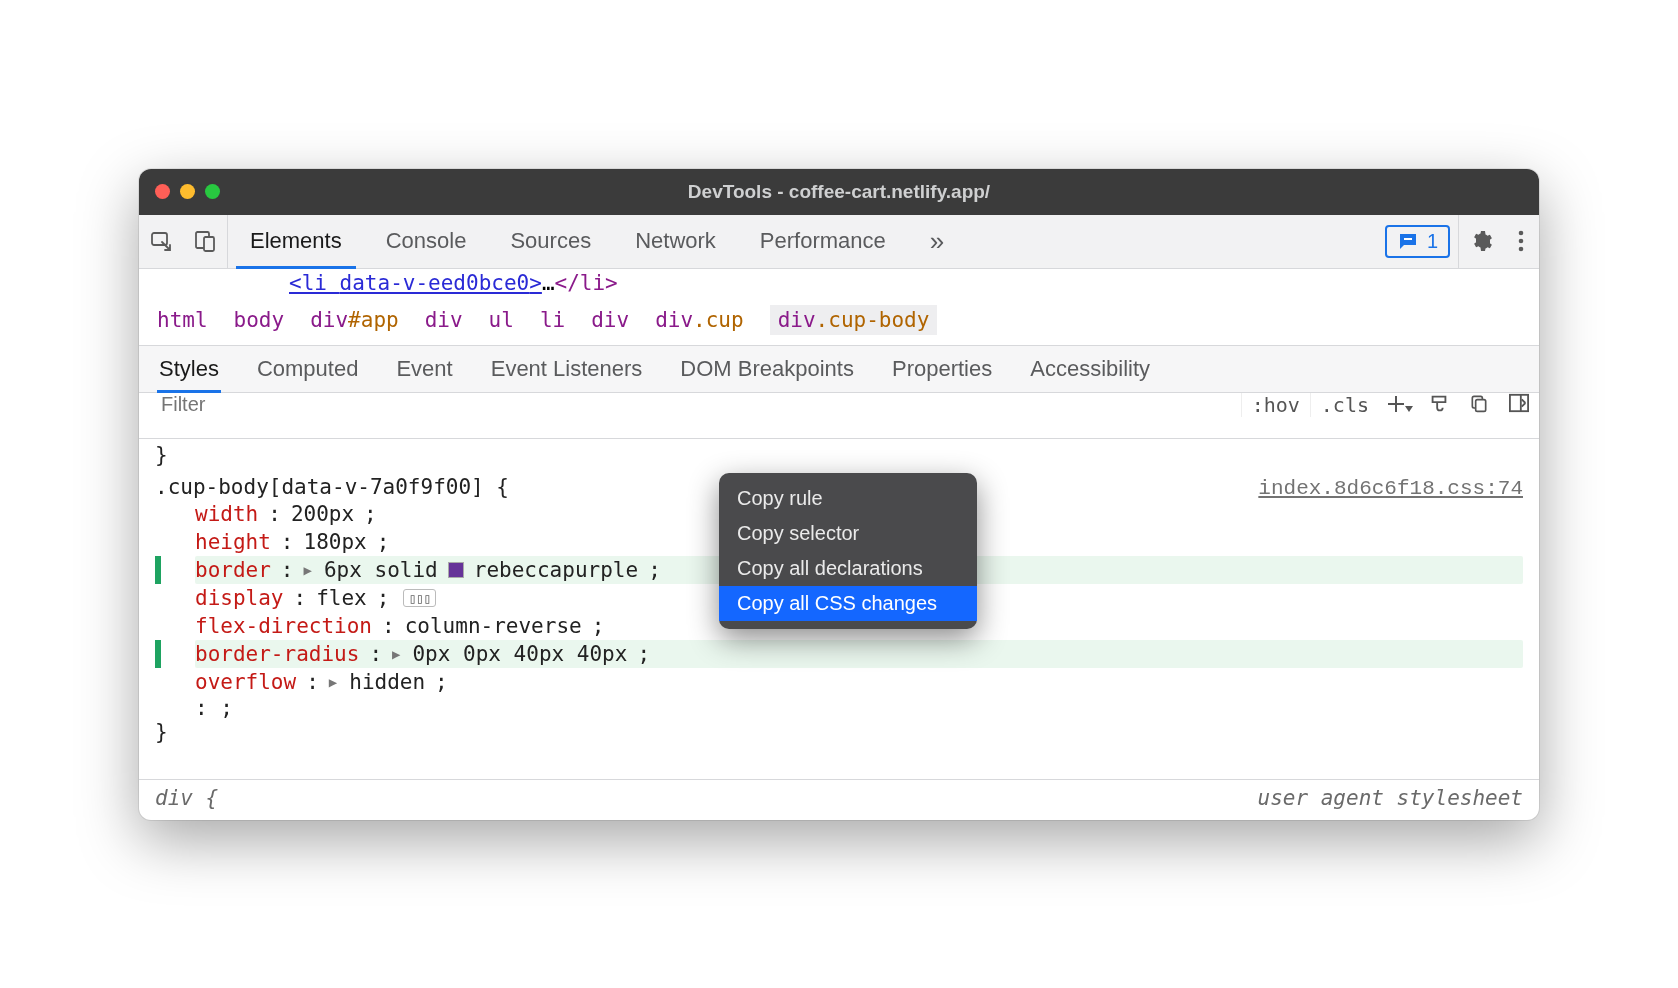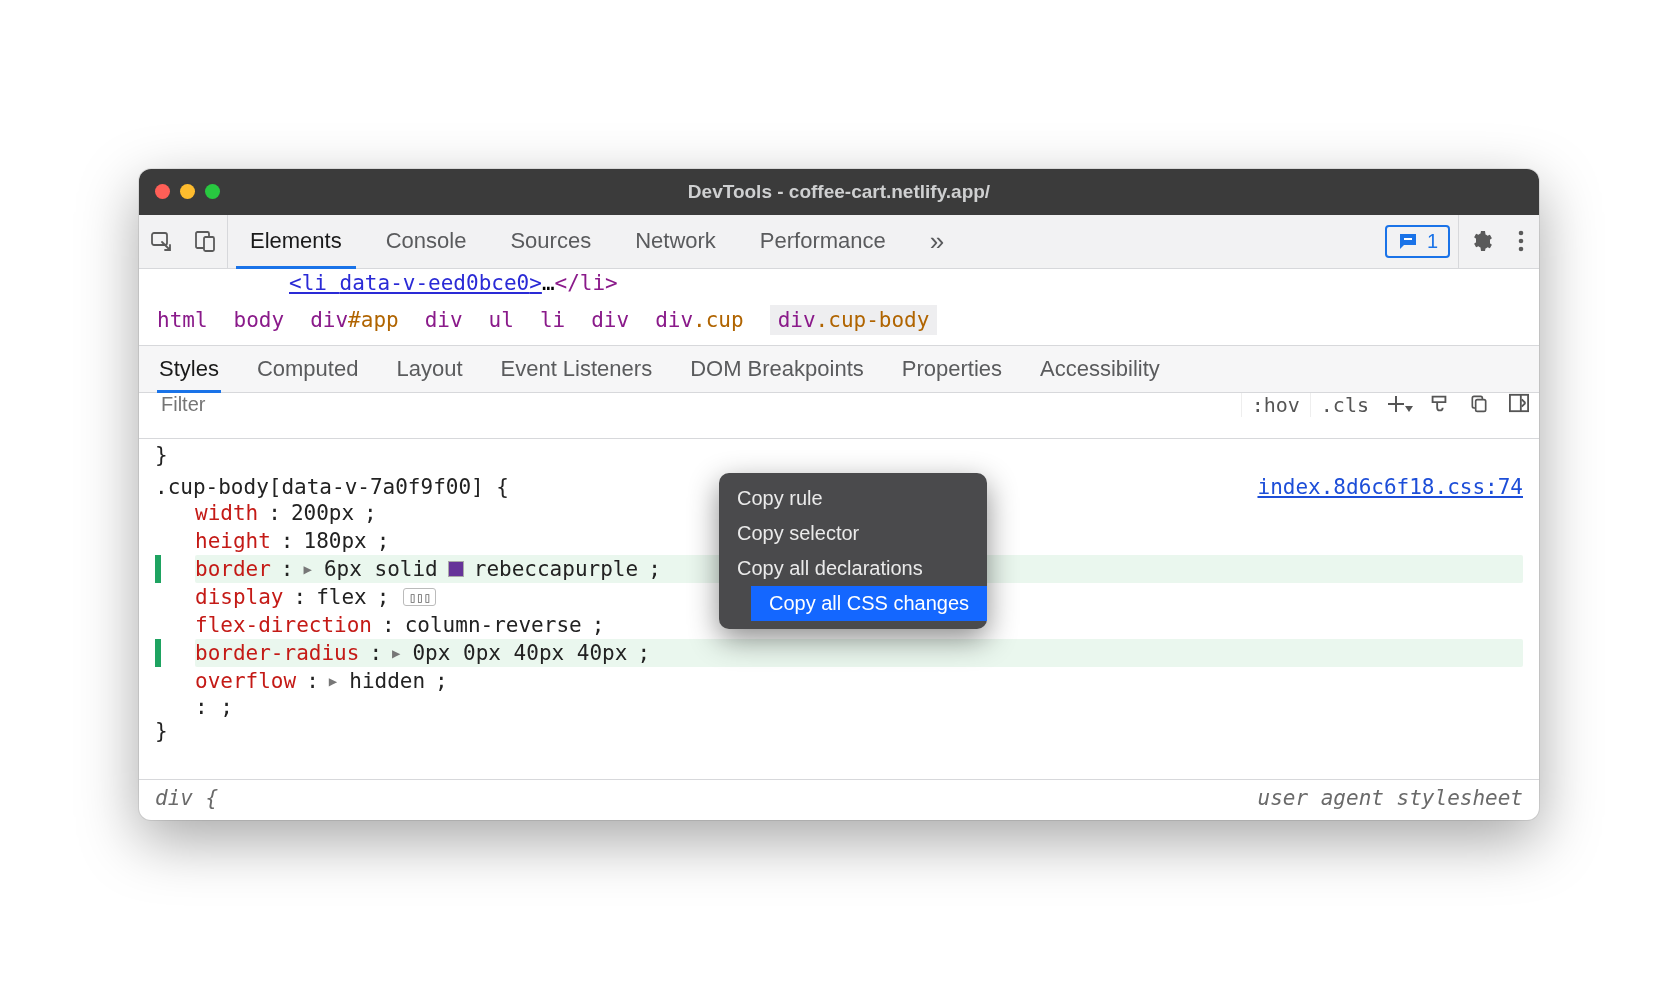--- a/index.html
+++ b/index.html
@@ -122,21 +122,21 @@
   }
   .ficon { width: 40px; display:flex; align-items:center; justify-content:center; color:#555; }
 
   .styles-area {
     font-family: Menlo, Consolas, monospace; font-size: 21px;
     padding: 4px 16px 12px 16px; position: relative; min-height: 340px;
   }
   .close-brace { color: #222; padding-left: 0px; }
   .rule-header { display:flex; justify-content: space-between; align-items: baseline; margin-top: 8px;}
   .sel-txt { color: #222; }
-  .src-link { color: #1d4ed8; text-decoration: underline; }
+  .src-link { color: #737373; text-decoration: underline; font-family: Liberation Mono, monospace; }
   .decl-list { padding: 0 0 0 40px; }
   .decl { display:flex; align-items:center; gap: 10px; padding: 2px 0; position: relative; }
   .decl .gutter { position:absolute; left:-40px; top:0; bottom:0; width:6px; }
   .decl.changed .gutter { background: #1ea361; }
   .decl.changed { background: #eaf7ee; border-radius: 2px; padding-right: 10px; }
   .prop { color: #c41a16; }
   .colon { color: #222; }
   .val  { color: #222; }
   .semi { color: #222; }
   .tri { color: #777; font-size: 14px; margin-right: 2px; }
@@ -156,21 +156,21 @@
     font-family: Menlo, Consolas, monospace; font-size: 21px;
   }
 
   .ctx-menu {
     position: absolute; top: 34px; left: 580px;
     background: #4a4a4c; border-radius: 10px; padding: 8px 0;
     box-shadow: 0 10px 30px rgba(0,0,0,0.45);
     min-width: 258px; color: #eaeaea; font-family: -apple-system, sans-serif; font-size: 20px;
   }
   .ctx-item { padding: 6px 18px; white-space: nowrap; }
-  .ctx-item.hover { background: #1467ff; color: #fff; margin-left: 32px; }
+  .ctx-item.hover { background: #1467ff; color: #fff; }
 
   svg { display:block; }
 </style>
 </head>
 <body>
 
 <div class="window">
 
   <div class="titlebar">
     <div class="traffic">
@@ -238,21 +238,21 @@
       <span class="crumb"><span>ul</span></span>
       <span class="crumb"><span>li</span></span>
       <span class="crumb"><span>div</span></span>
       <span class="crumb"><span>div</span><span class="cls">.cup</span></span>
       <span class="crumb sel"><span>div</span><span class="cls">.cup-body</span></span>
     </div>
 
   <div class="subtabs">
     <div class="subt active">Styles</div>
     <div class="subt">Computed</div>
-    <div class="subt">Layout</div>
+    <div class="subt">Event</div>
     <div class="subt">Event Listeners</div>
     <div class="subt">DOM Breakpoints</div>
     <div class="subt">Properties</div>
     <div class="subt">Accessibility</div>
   </div>
 
   <div class="filterbar">
     <input class="filter-input" placeholder="Filter" style="">
     <div class="fchip">:hov</div>
     <div class="fchip">.cls</div>

